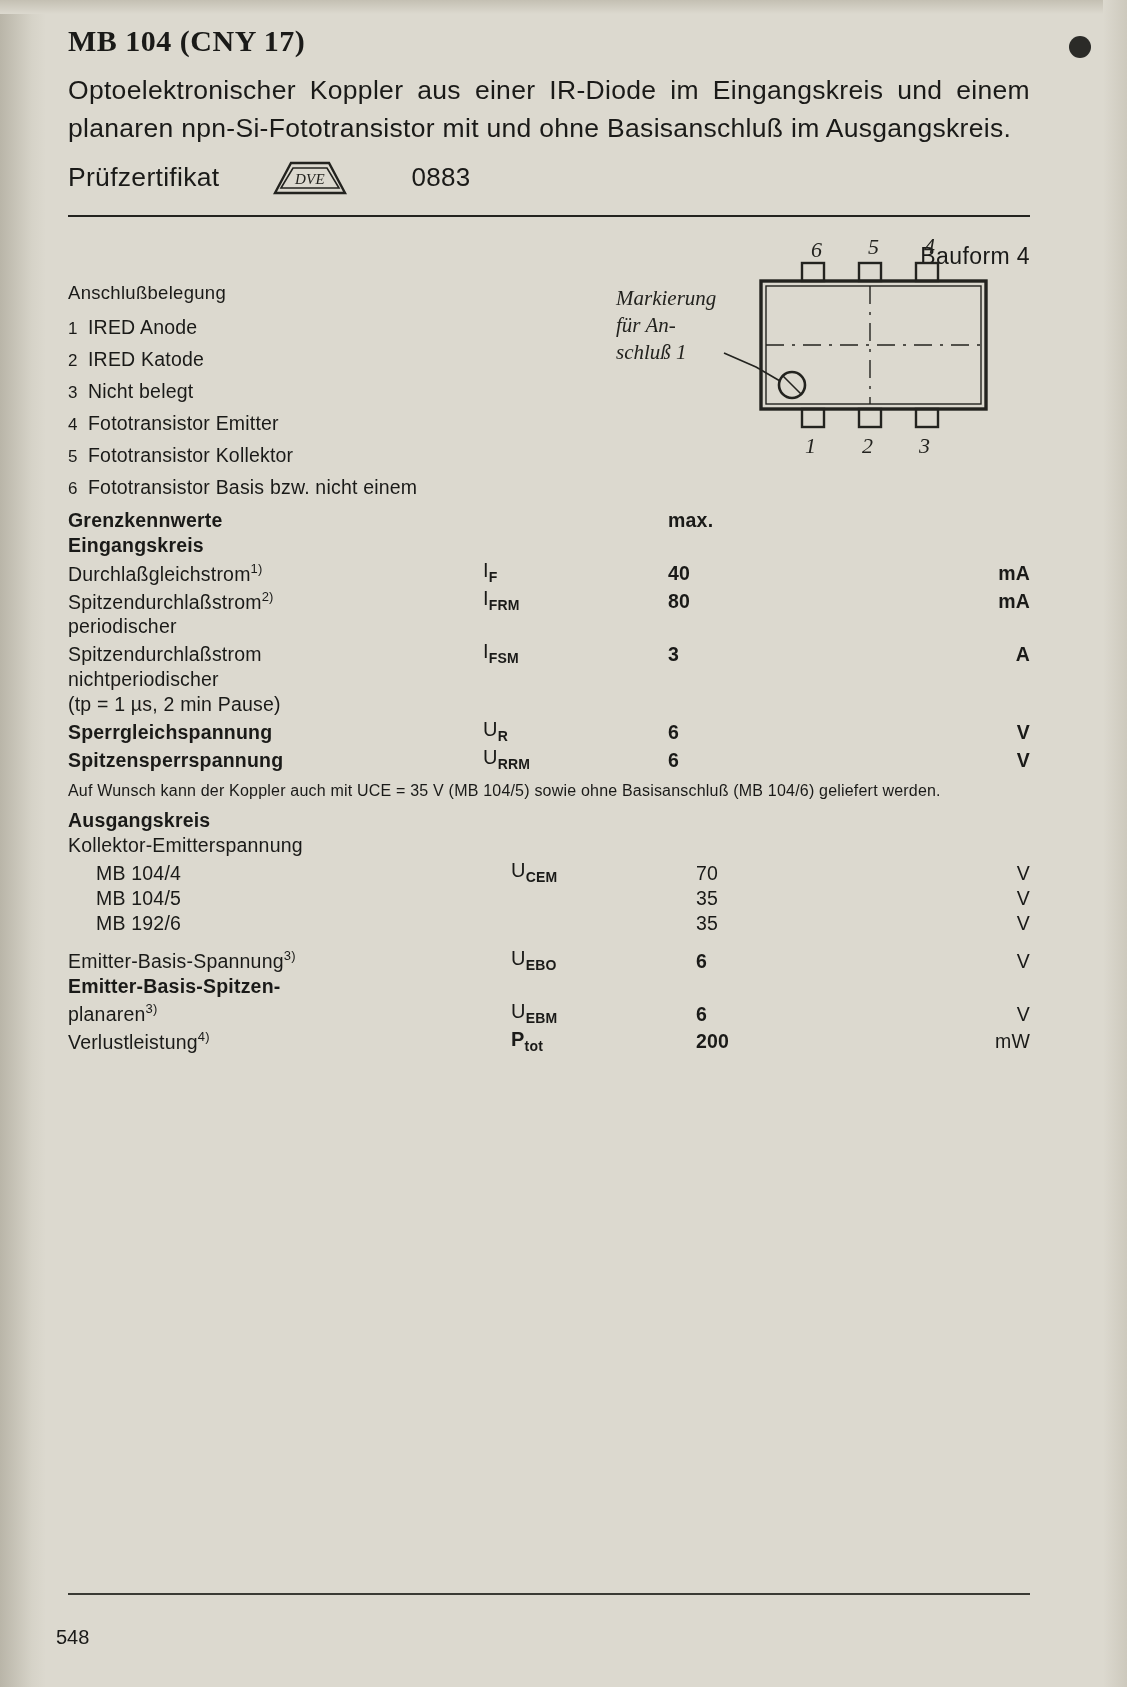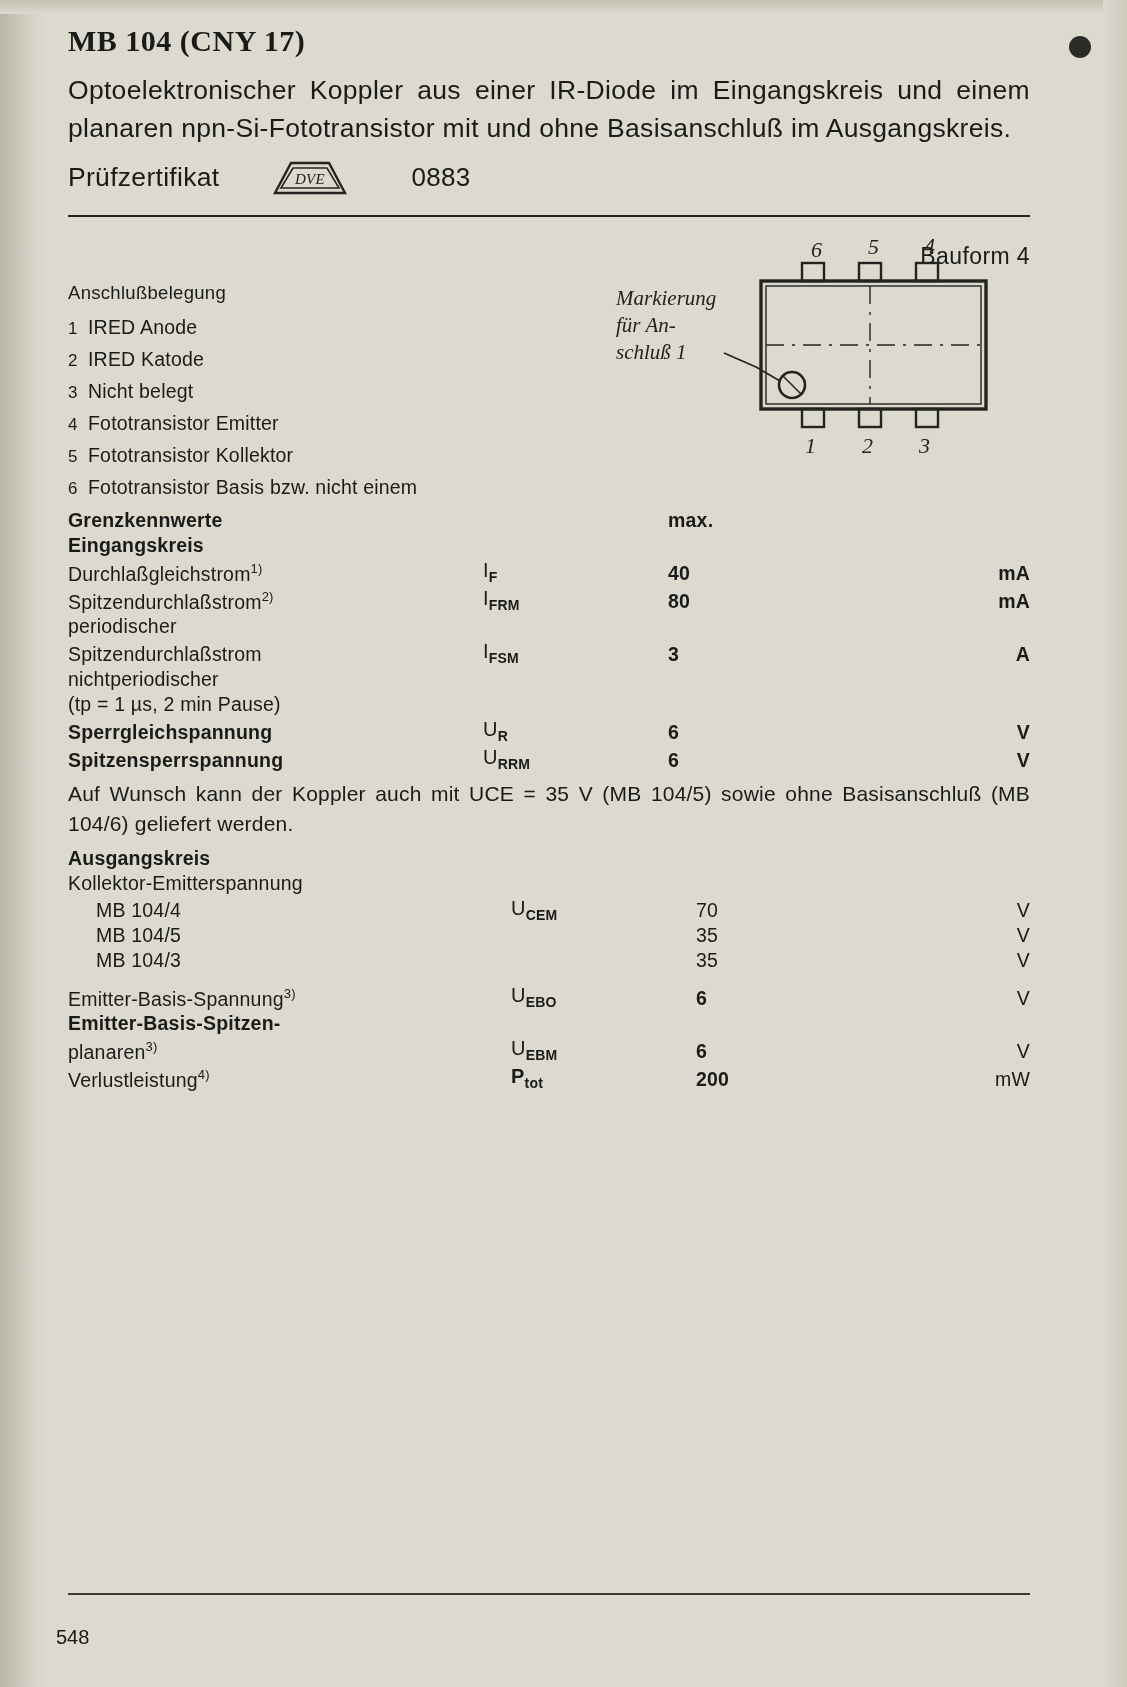--- a/index.html
+++ b/index.html
@@ -115,21 +115,21 @@
   td.c-sym  { width:185px; }
   td.c-val  { width:205px; text-align:left; padding-right:40px; }
   td.c-unit { width:auto; text-align:right; padding-right:22px; }
   .bold { font-weight:bold; }
   .sym { font-size:20px; }
   .sub { font-size:14px; vertical-align:sub; font-weight:bold; }
   .sup { font-size:13px; vertical-align:super; }
   .maxlabel { font-weight:bold; font-size:19px; }
 
   .note {
-    font-size:21px;
+    font-size:16px;
     line-height:1.45;
     text-align:justify;
     margin:6px 0 0 0;
     letter-spacing:0.2px;
   }
 
   .pagenum {
     position:absolute;
     left:56px; bottom:38px;
     font-size:20px;
@@ -307,21 +307,21 @@
           <td class="c-val">70</td>
           <td class="c-unit">V</td>
         </tr>
         <tr>
           <td class="c-name" style="padding-left:28px">MB 104/5</td>
           <td class="c-sym"></td>
           <td class="c-val">35</td>
           <td class="c-unit">V</td>
         </tr>
         <tr>
-          <td class="c-name" style="padding-left:28px">MB 104/3</td>
+          <td class="c-name" style="padding-left:28px">MB 192/6</td>
           <td class="c-sym"></td>
           <td class="c-val">35</td>
           <td class="c-unit">V</td>
         </tr>
         <tr>
             <td colspan="4" class="spacer-sm"></td>
           </tr>
         <tr>
           <td class="c-name"><span>Emitter-Basis-Spannung</span><span class="sup">3)</span></td>
           <td class="c-sym"><span class="sym">U</span><span class="sub">EBO</span></td>

